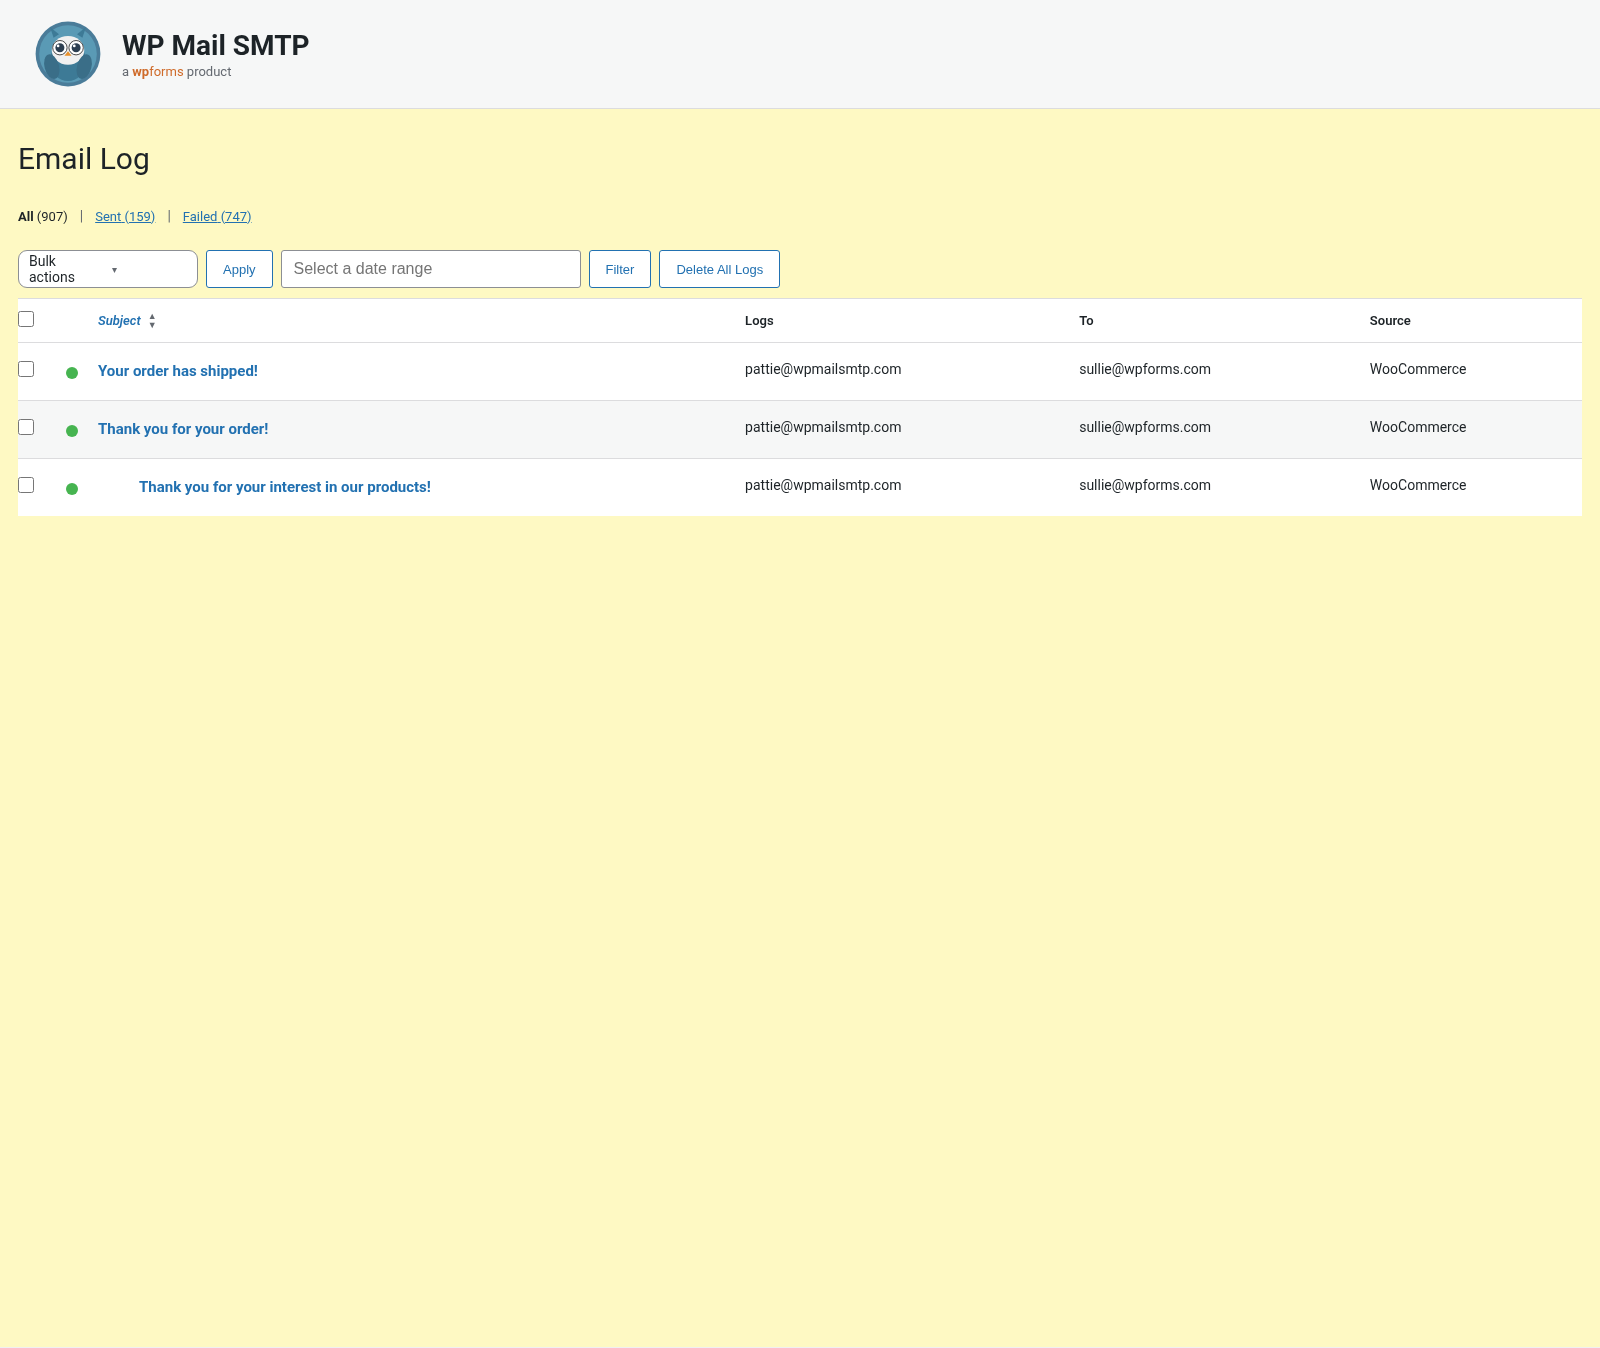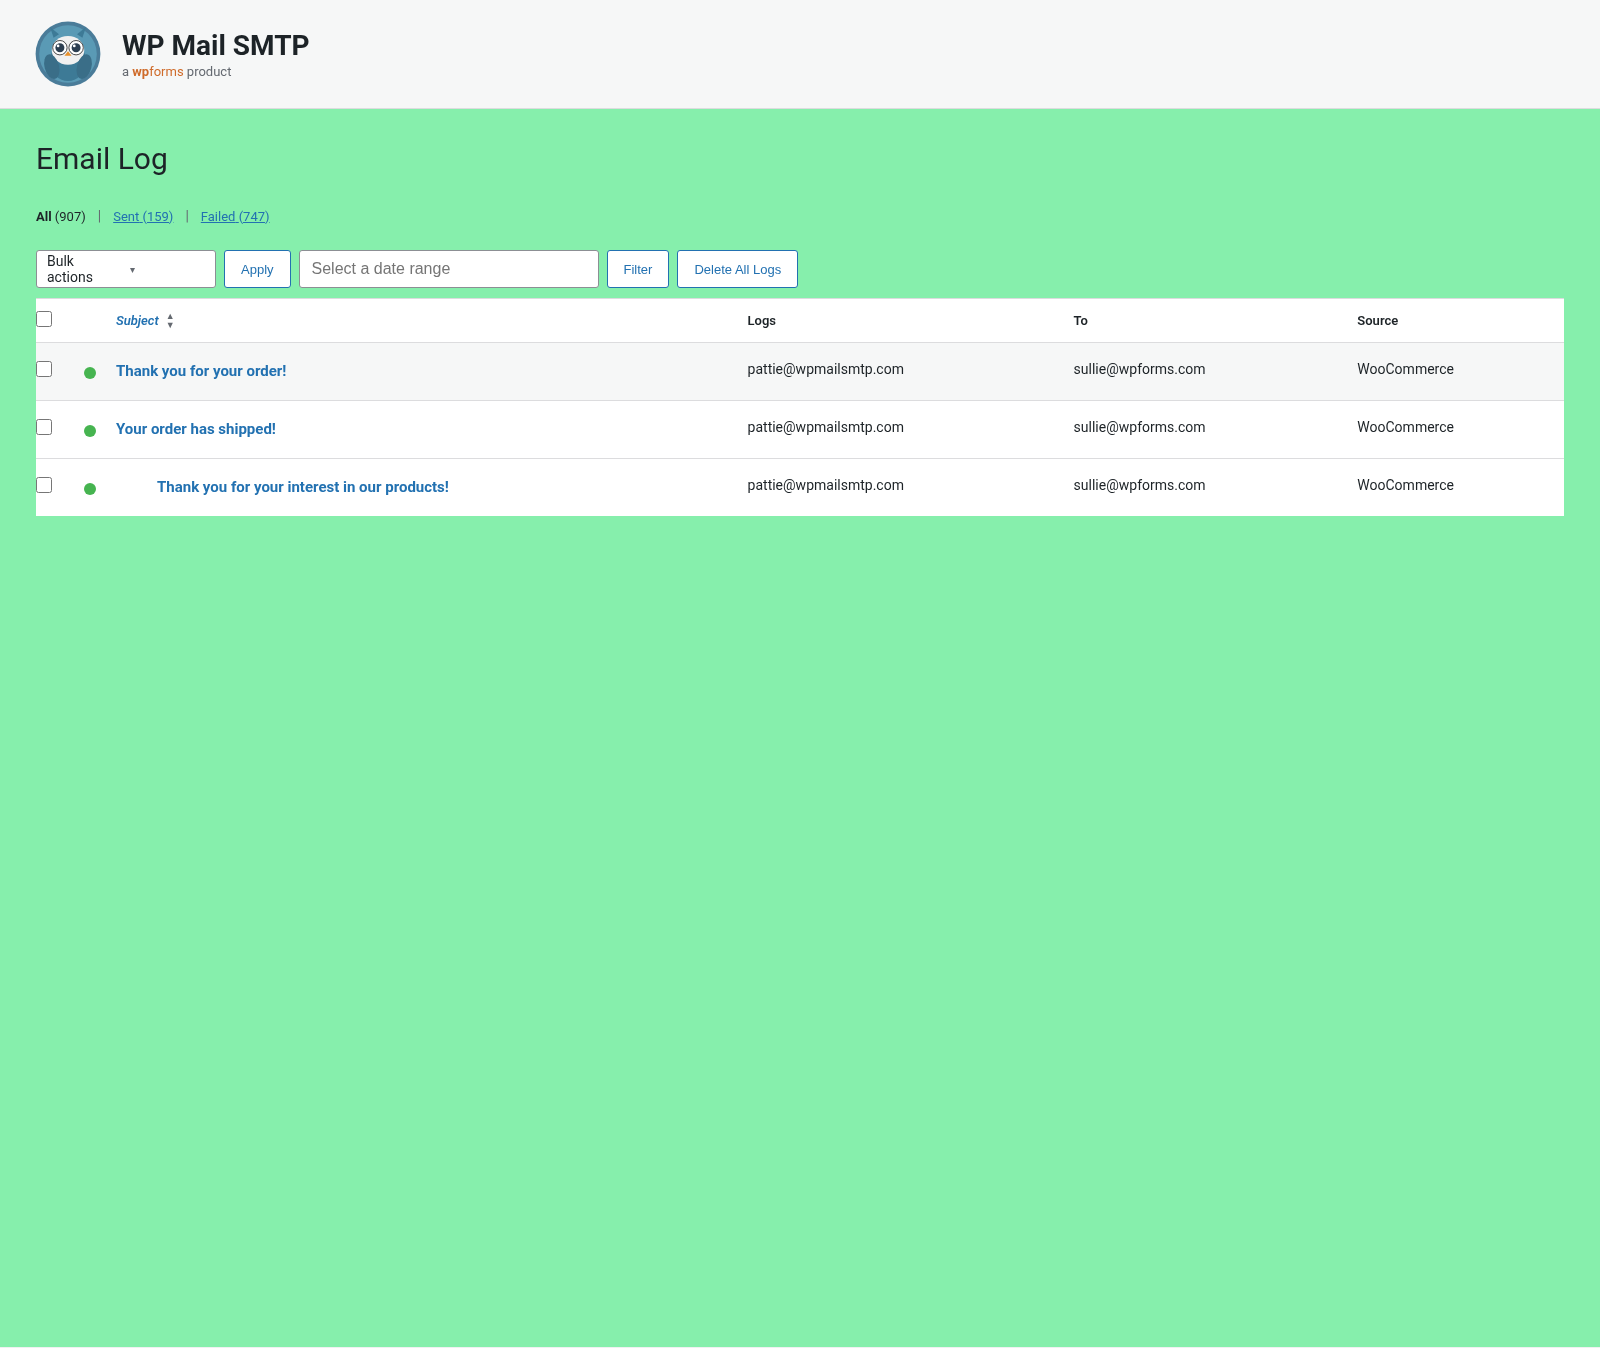--- a/index.html
+++ b/index.html
@@ -50,22 +50,22 @@
       font-weight: 700;
     }
 
     .logo-subtitle .forms {
       color: #cf6b2a;
       font-weight: 400;
     }
 
     
     .main-content {
-      background: #86efac;
-      padding: 32px 36px;
+      background: #fef9c3;
+      padding: 32px 18px;
       min-height: calc(100vh - 110px);
     }
 
     
     .page-title {
       font-size: 30px;
       font-weight: 400;
       color: #1d2327;
       margin-bottom: 24px;
       padding-bottom: 8px;
@@ -109,21 +109,21 @@
       align-items: center;
       gap: 8px;
       margin-bottom: 0;
       padding: 10px 0;
     }
 
     .bulk-actions-select {
       display: flex;
       align-items: center;
       border: 1px solid #8c8f94;
-      border-radius: 3px;
+      border-radius: 9px;
       background: #fff;
       padding: 6px 10px;
       font-size: 14px;
       color: #1d2327;
       cursor: pointer;
       gap: 8px;
       min-width: 180px;
       height: 38px;
     }
 
@@ -340,21 +340,35 @@
         </th>
         <th>
           <span class="th-default">To</span>
         </th>
         <th>
           <span class="th-default">Source</span>
         </th>
       </tr>
     </thead>
     <tbody id="table-body">
-    <tr style="background: rgb(246, 247, 247);">
+    <tr style="background: rgb(255, 255, 255);">
+      <td class="checkbox-col">
+        <input type="checkbox" style="">
+      </td>
+      <td style="width:16px; padding-top:20px; padding-right:4px;">
+        <span class="status-dot" style="background:#46b450;"></span>
+      </td>
+      <td>
+        <a href="#" class="subject-cell" style="text-decoration:none; color:#2271b1;">Your order has shipped!</a>
+      </td>
+      <td class="from-cell">pattie@wpmailsmtp.com</td>
+      <td class="to-cell">sullie@wpforms.com</td>
+      <td class="source-cell">WooCommerce</td>
+    </tr>
+        <tr style="background: rgb(246, 247, 247);">
       <td class="checkbox-col">
         <input type="checkbox" style="">
       </td>
       <td style="width:16px; padding-top:20px; padding-right:4px;">
         <span class="status-dot" style="background:#46b450;"></span>
       </td>
       <td>
         <a href="#" class="subject-cell" style="text-decoration:none; color:#2271b1;">Thank you for your order!</a>
       </td>
       <td class="from-cell">pattie@wpmailsmtp.com</td>
@@ -362,34 +376,20 @@
       <td class="source-cell">WooCommerce</td>
     </tr>
         <tr style="background: rgb(255, 255, 255);">
       <td class="checkbox-col">
         <input type="checkbox" style="">
       </td>
       <td style="width:16px; padding-top:20px; padding-right:4px;">
         <span class="status-dot" style="background:#46b450;"></span>
       </td>
       <td>
-        <a href="#" class="subject-cell" style="text-decoration:none; color:#2271b1;">Your order has shipped!</a>
-      </td>
-      <td class="from-cell">pattie@wpmailsmtp.com</td>
-      <td class="to-cell">sullie@wpforms.com</td>
-      <td class="source-cell">WooCommerce</td>
-    </tr>
-        <tr style="background: rgb(255, 255, 255);">
-      <td class="checkbox-col">
-        <input type="checkbox" style="">
-      </td>
-      <td style="width:16px; padding-top:20px; padding-right:4px;">
-        <span class="status-dot" style="background:#46b450;"></span>
-      </td>
-      <td>
         <a href="#" class="subject-cell" style="text-decoration:none; color:#2271b1;margin-left:41px;">Thank you for your interest in our products!</a>
       </td>
       <td class="from-cell">pattie@wpmailsmtp.com</td>
       <td class="to-cell">sullie@wpforms.com</td>
       <td class="source-cell">WooCommerce</td>
     </tr>
       </tbody>
   </table>
 
 </div>

